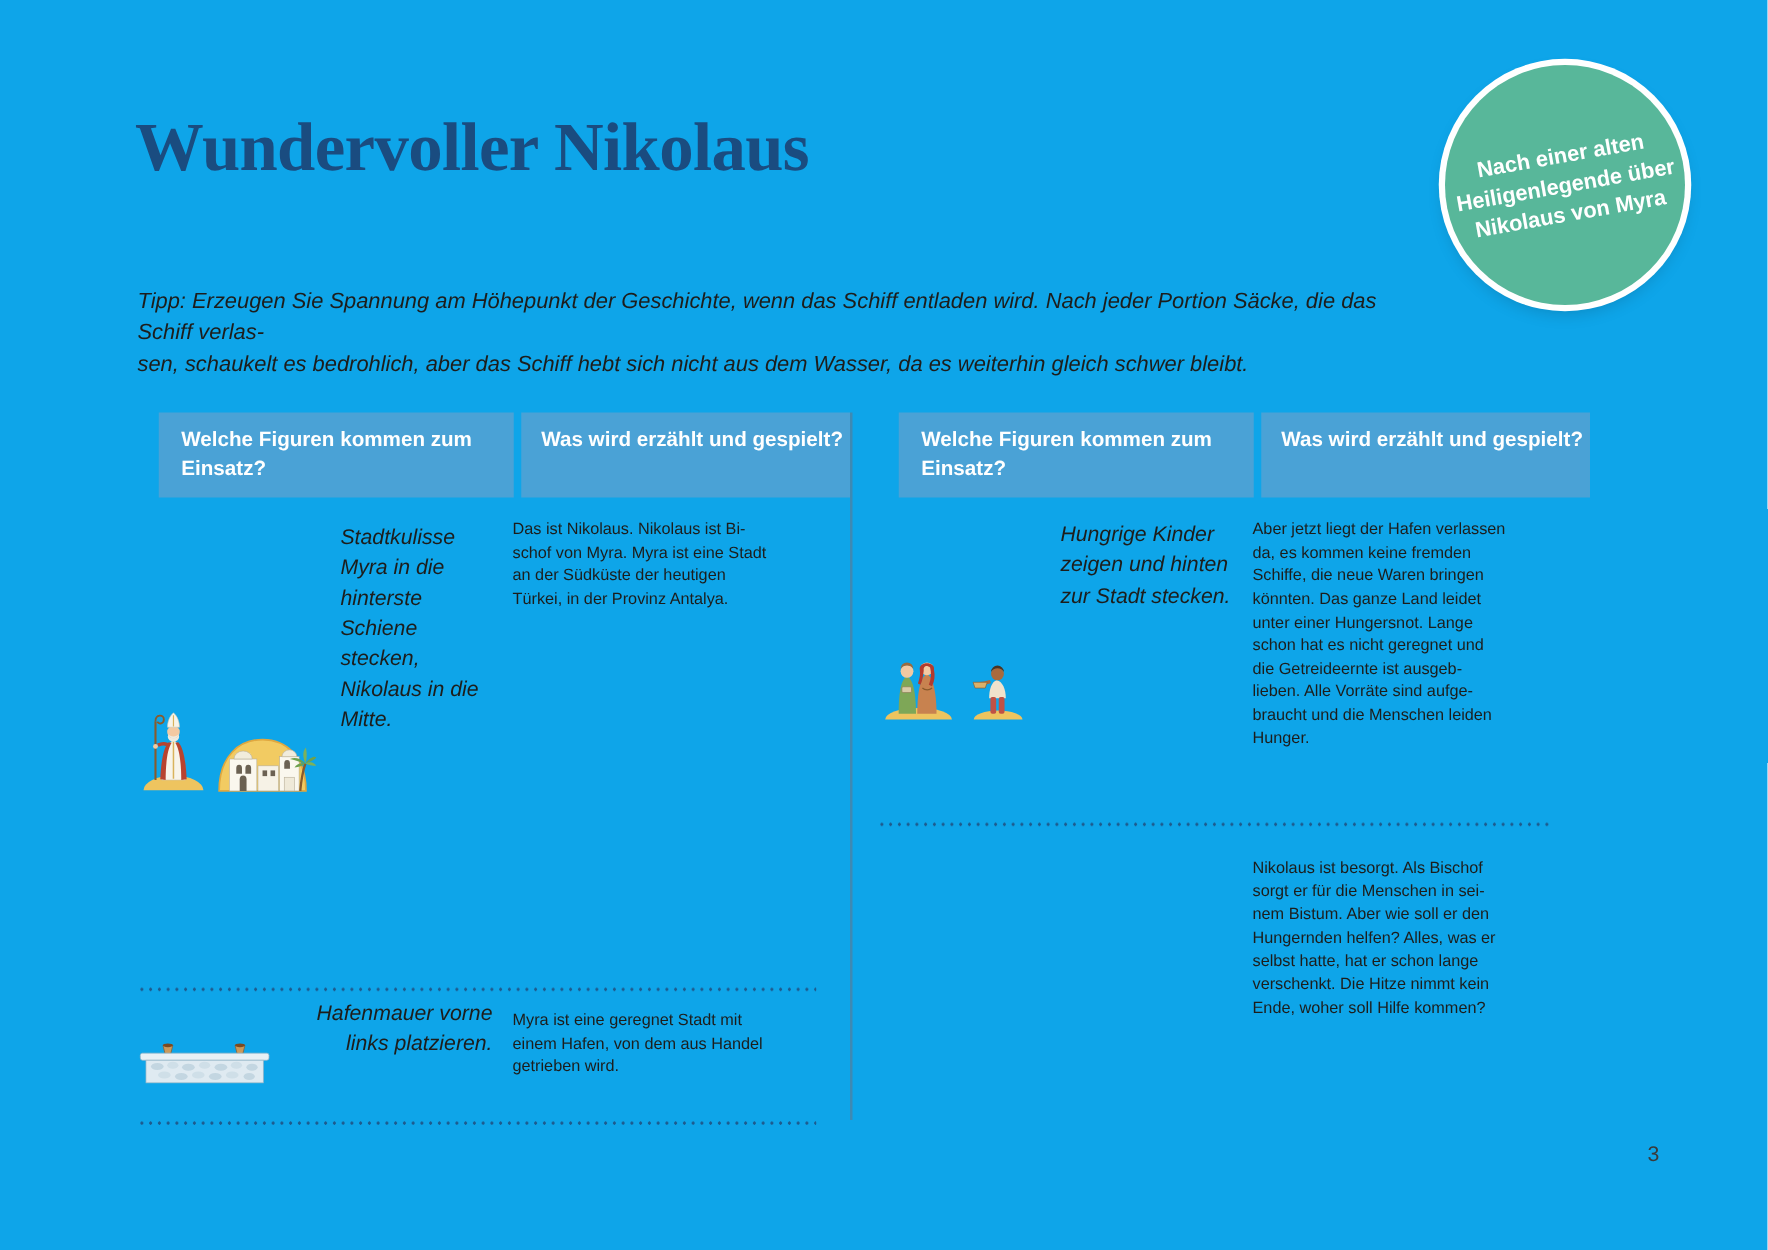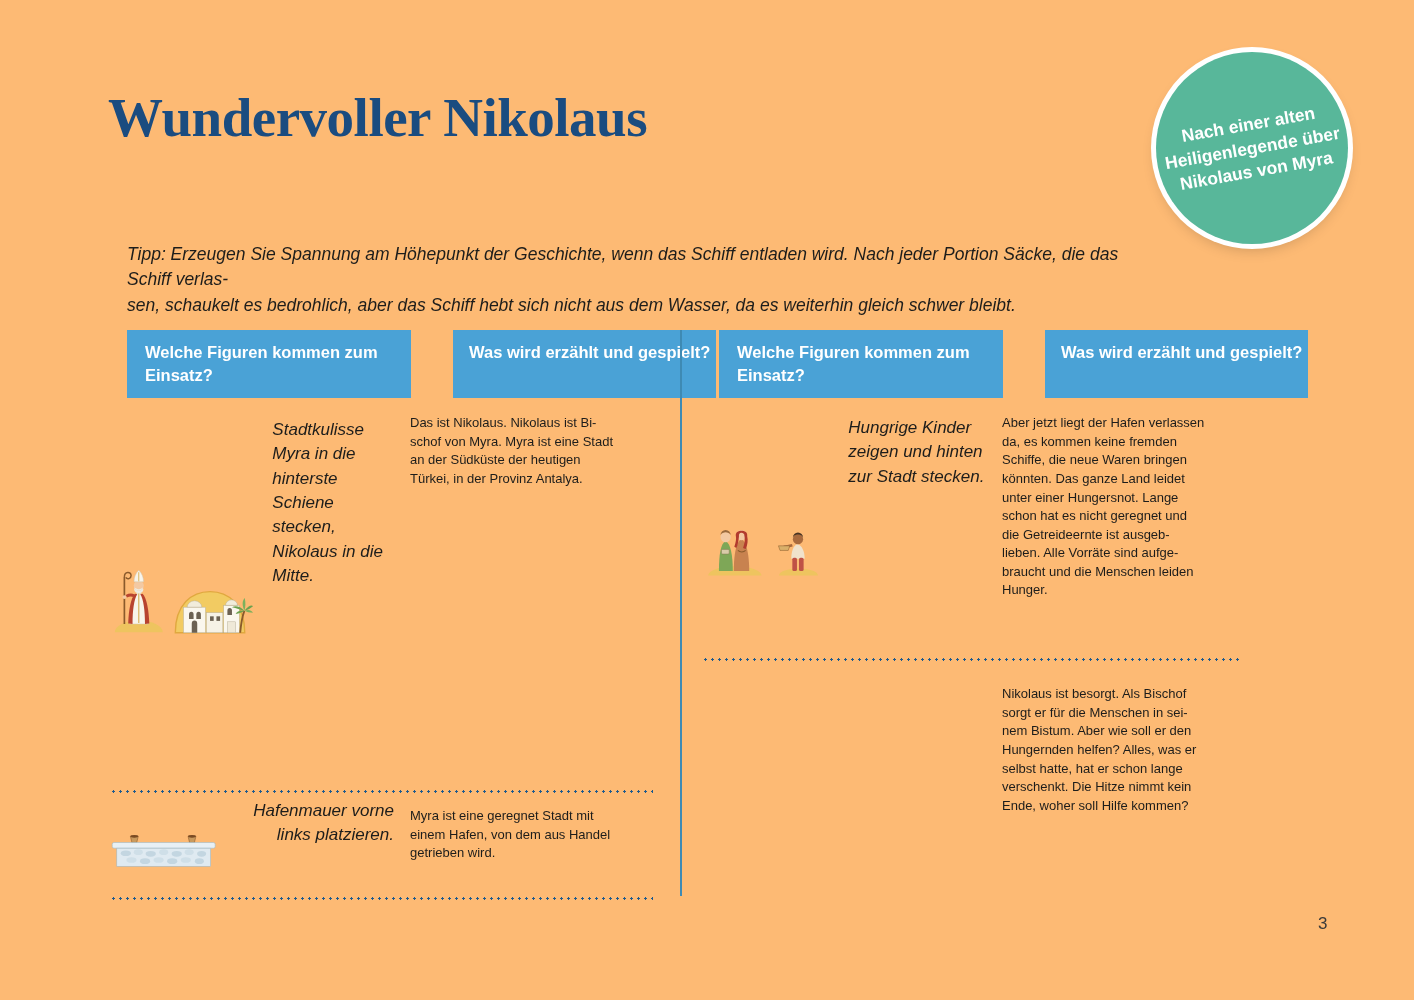--- a/index.html
+++ b/index.html
@@ -1,20 +1,20 @@
 <!DOCTYPE html>
 <html><head>
 <meta charset="utf-8">
 <style>
   html, body { margin: 0; padding: 0; background: #ffffff; }
   .page-canvas {
     position: relative;
     width: 1414px;
     height: 1000px;
-    background: #fdba74;
+    background: #0ea5e9;
     font-family: "Liberation Sans", sans-serif;
     color: #1d1d1b;
     overflow: hidden;
   }
   .preline { white-space: pre-line; }
 
   
   .doc-title {
     position: absolute;
     left: 108px;
@@ -55,21 +55,21 @@
     position: absolute;
     left: 110px;
     width: 1015px;
     margin: 0;
     font-style: italic;
     font-size: 17.5px;
     line-height: 1.45;
     color: #1d1d1b;
   }
   .intro-1 { top: 176px; }
-  .intro-2 { top: 242px; margin-left: 17px; }
+  .intro-2 { top: 228px; }
 
   
   .story-table {
     position: absolute;
     top: 330px;
   }
   .table-left  { left: 110px; width: 543px; }
   .table-right { left: 702px; width: 540px; }
 
   .thead { display: flex; gap: 6px; padding-left: 17px; }
@@ -85,21 +85,20 @@
     width: 284px;
     flex: 0 0 284px;
     padding: 11px 14px 11px 18px;
   }
   .th-story {
     flex: 1;
     padding: 11px 6px 11px 16px;
     white-space: nowrap;
     display: flex;
     align-items: flex-start;
-    margin-left: 36px;
   }
 
   .trow { display: flex; }
   .figcell {
     flex: 0 0 284px;
     width: 284px;
     box-sizing: border-box;
     display: flex;
     flex-direction: row;
     align-items: center;

